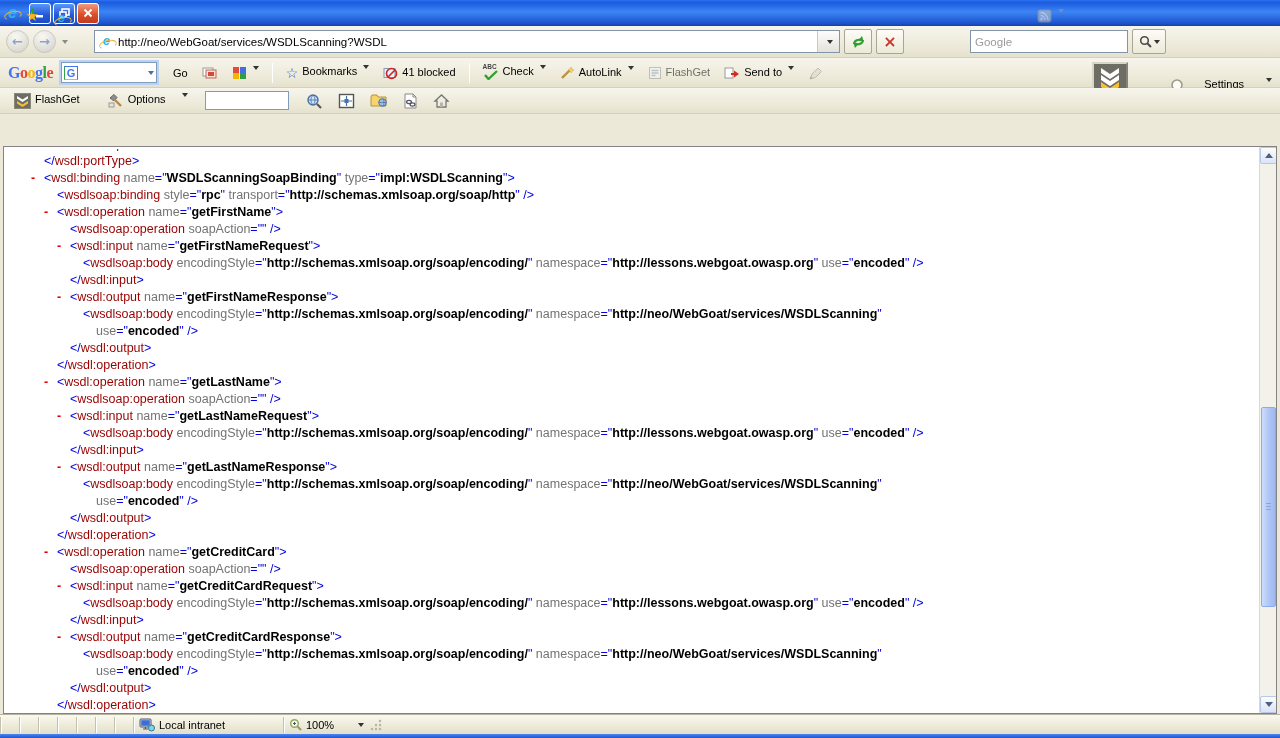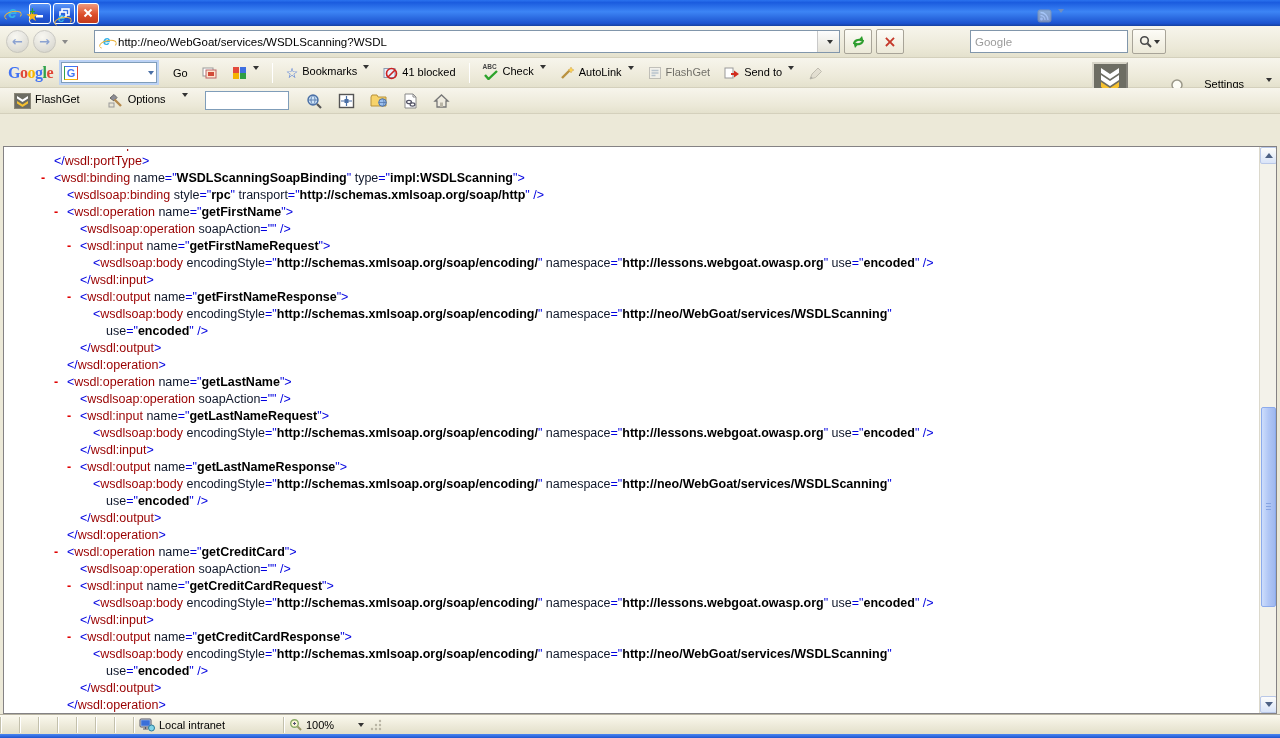--- a/index.html
+++ b/index.html
@@ -73,28 +73,28 @@
     border:1px solid #91918a;border-bottom:none;border-radius:3px 3px 0 0;padding:0 6px;}
   .tab .tlabel{font-size:11.5px;white-space:nowrap;overflow:hidden;}
   .tabstub{width:22px;height:24px;background:linear-gradient(180deg,#fbfaf4,#e8e5d4);
     border:1px solid #a5a295;border-bottom:none;border-radius:3px 3px 0 0;margin-left:2px;}
   .tabright{margin-left:auto;display:flex;align-items:center;height:100%;gap:2px;}
   .chev2{color:#8a4040;font-weight:bold;font-size:12px;align-self:flex-start;margin-top:2px;}
 
   
   .content{position:absolute;left:3px;top:146px;width:1274px;height:568px;background:#fff;
     border:1px solid #848284;overflow:hidden;}
-  .xml{position:absolute;left:0;top:0;right:17px;bottom:0;padding:2px 0 0 24px;overflow:hidden;
+  .xml{position:absolute;left:0;top:0;right:17px;bottom:0;padding:2px 0 0 14px;overflow:hidden;
     font-family:"Liberation Sans",sans-serif;font-size:12.5px;}
   .xline{position:relative;height:17px;line-height:17px;white-space:nowrap;}
   .xline.clip{height:4px;overflow:hidden;}
   .xline.clip span{position:relative;top:-13px;}
   .tk-b{color:#0000e0;}
   .tk-n{color:#990000;}
-  .tk-a{color:#0f172a;}
+  .tk-a{color:#737373;}
   .tk-v{color:#000;font-weight:bold;}
   .dash{position:absolute;color:#e00000;font-weight:bold;}
 
   
   .vscroll{position:absolute;top:0;right:0;width:17px;bottom:0;background:#f3f2ea;border-left:1px solid #dcd9cc;}
   .sbtn{position:absolute;left:0;width:17px;height:17px;background:linear-gradient(180deg,#fdfdfb,#d9e4f8);
     border:1px solid #b9c8e8;border-radius:2px;display:flex;align-items:center;justify-content:center;}
   .sarrow{width:0;height:0;border-left:4px solid transparent;border-right:4px solid transparent;}
   .up .sarrow{border-bottom:5px solid #4d6185;}
   .down .sarrow{border-top:5px solid #4d6185;}

